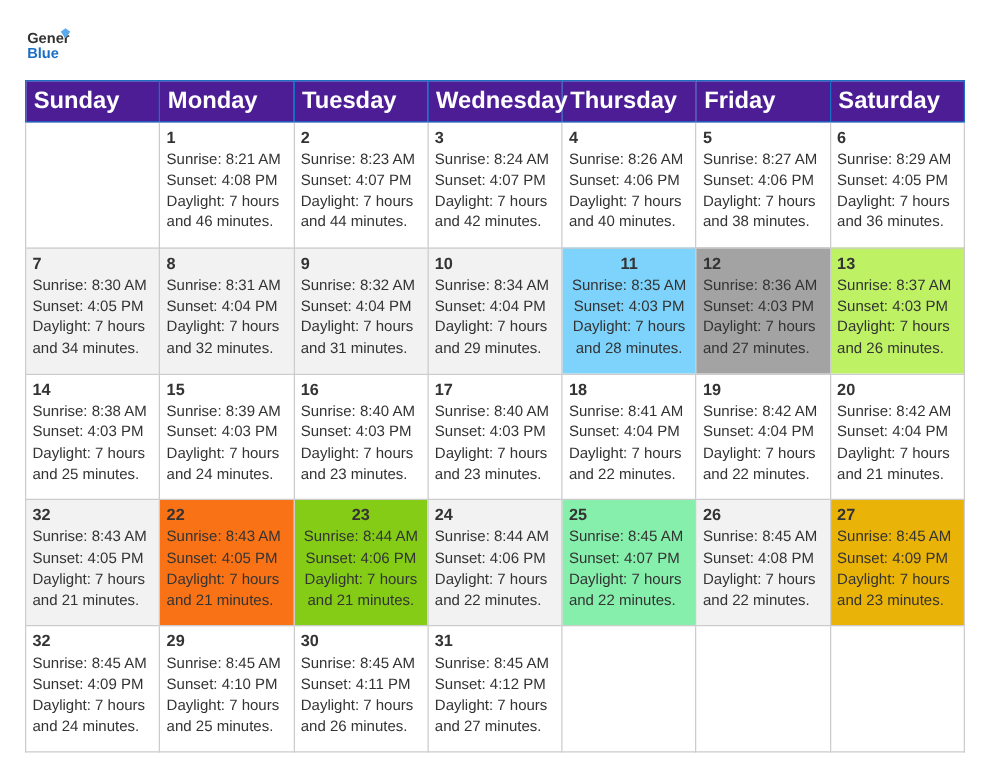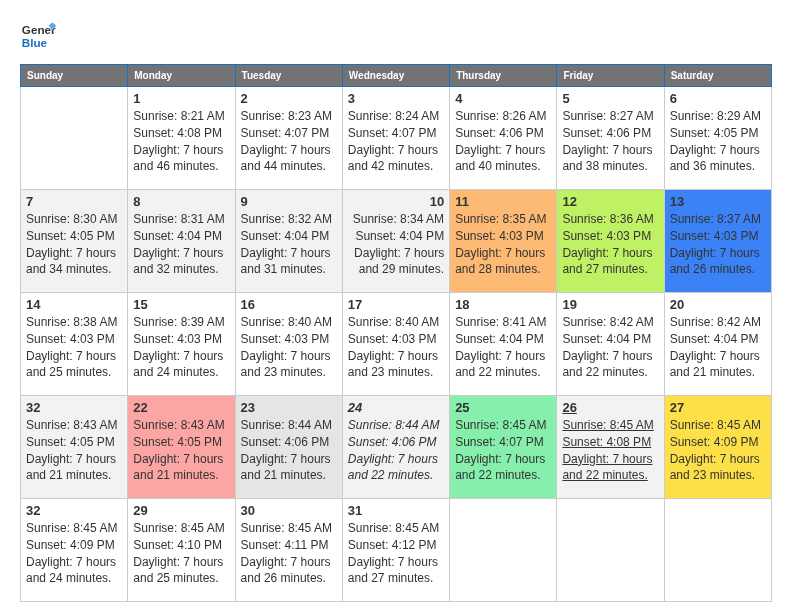--- a/index.html
+++ b/index.html
@@ -46,25 +46,25 @@
       color: #555;
     }
     .calendar {
       flex: 1;
       border: 1px solid #ccc;
       border-collapse: collapse;
       width: 100%;
       table-layout: fixed;
     }
     .calendar th {
-      background: #737373;
+      background: #4c1d95;
       color: #fff;
       text-align: left;
       padding: 5px 6px;
-      font-size: 10px;
+      font-size: 19px;
       font-weight: bold;
       border: 1px solid #1a6fc4;
     }
     .calendar td {
       vertical-align: top;
       border: 1px solid #ccc;
       padding: 4px 5px;
       font-size: 10.5px;
       color: #333;
       height: 88px;
@@ -153,33 +153,33 @@
             <div class="day-info">Sunrise: 8:30 AM<br>Sunset: 4:05 PM<br>Daylight: 7 hours<br>and 34 minutes.</div>
           </td>
           <td style="background: rgb(242, 242, 242);">
             <span class="day-num">8</span>
             <div class="day-info">Sunrise: 8:31 AM<br>Sunset: 4:04 PM<br>Daylight: 7 hours<br>and 32 minutes.</div>
           </td>
           <td style="background: rgb(242, 242, 242);">
             <span class="day-num">9</span>
             <div class="day-info">Sunrise: 8:32 AM<br>Sunset: 4:04 PM<br>Daylight: 7 hours<br>and 31 minutes.</div>
           </td>
-          <td style="background: rgb(242, 242, 242); text-align: right;">
+          <td style="background: rgb(242, 242, 242);">
             <span class="day-num">10</span>
             <div class="day-info">Sunrise: 8:34 AM<br>Sunset: 4:04 PM<br>Daylight: 7 hours<br>and 29 minutes.</div>
           </td>
-          <td style="background: #fdba74;">
+          <td style="background: #7dd3fc; text-align: center;">
             <span class="day-num">11</span>
             <div class="day-info">Sunrise: 8:35 AM<br>Sunset: 4:03 PM<br>Daylight: 7 hours<br>and 28 minutes.</div>
           </td>
-          <td style="background: #bef264;">
+          <td style="background: #a3a3a3;">
             <span class="day-num">12</span>
             <div class="day-info">Sunrise: 8:36 AM<br>Sunset: 4:03 PM<br>Daylight: 7 hours<br>and 27 minutes.</div>
           </td>
-          <td style="background: #3b82f6;">
+          <td style="background: #bef264;">
             <span class="day-num">13</span>
             <div class="day-info">Sunrise: 8:37 AM<br>Sunset: 4:03 PM<br>Daylight: 7 hours<br>and 26 minutes.</div>
           </td>
         </tr>
         <tr class="week-row">
           <td>
             <span class="day-num">14</span>
             <div class="day-info">Sunrise: 8:38 AM<br>Sunset: 4:03 PM<br>Daylight: 7 hours<br>and 25 minutes.</div>
           </td>
           <td>
@@ -205,41 +205,41 @@
           <td>
             <span class="day-num">20</span>
             <div class="day-info">Sunrise: 8:42 AM<br>Sunset: 4:04 PM<br>Daylight: 7 hours<br>and 21 minutes.</div>
           </td>
         </tr>
         <tr class="week-row">
           <td style="background: rgb(242, 242, 242);">
             <span class="day-num">32</span>
             <div class="day-info">Sunrise: 8:43 AM<br>Sunset: 4:05 PM<br>Daylight: 7 hours<br>and 21 minutes.</div>
           </td>
-          <td style="background: #fca5a5; margin-left: 42px;">
+          <td style="background: #f97316; margin-left: 42px;">
             <span class="day-num">22</span>
             <div class="day-info">Sunrise: 8:43 AM<br>Sunset: 4:05 PM<br>Daylight: 7 hours<br>and 21 minutes.</div>
           </td>
-          <td style="background: #e5e5e5;">
+          <td style="background: #84cc16; text-align: center;">
             <span class="day-num">23</span>
             <div class="day-info">Sunrise: 8:44 AM<br>Sunset: 4:06 PM<br>Daylight: 7 hours<br>and 21 minutes.</div>
           </td>
-          <td style="background: rgb(242, 242, 242); font-style: italic;">
+          <td style="background: rgb(242, 242, 242);">
             <span class="day-num">24</span>
             <div class="day-info">Sunrise: 8:44 AM<br>Sunset: 4:06 PM<br>Daylight: 7 hours<br>and 22 minutes.</div>
           </td>
           <td style="background: #86efac;">
             <span class="day-num">25</span>
             <div class="day-info">Sunrise: 8:45 AM<br>Sunset: 4:07 PM<br>Daylight: 7 hours<br>and 22 minutes.</div>
           </td>
-          <td style="background: rgb(242, 242, 242); text-decoration: underline;">
+          <td style="background: rgb(242, 242, 242);">
             <span class="day-num">26</span>
             <div class="day-info">Sunrise: 8:45 AM<br>Sunset: 4:08 PM<br>Daylight: 7 hours<br>and 22 minutes.</div>
           </td>
-          <td style="background: #fde047;">
+          <td style="background: #eab308;">
             <span class="day-num">27</span>
             <div class="day-info">Sunrise: 8:45 AM<br>Sunset: 4:09 PM<br>Daylight: 7 hours<br>and 23 minutes.</div>
           </td>
         </tr>
         <tr class="week-row">
           <td>
             <span class="day-num">32</span>
             <div class="day-info">Sunrise: 8:45 AM<br>Sunset: 4:09 PM<br>Daylight: 7 hours<br>and 24 minutes.</div>
           </td>
           <td>

